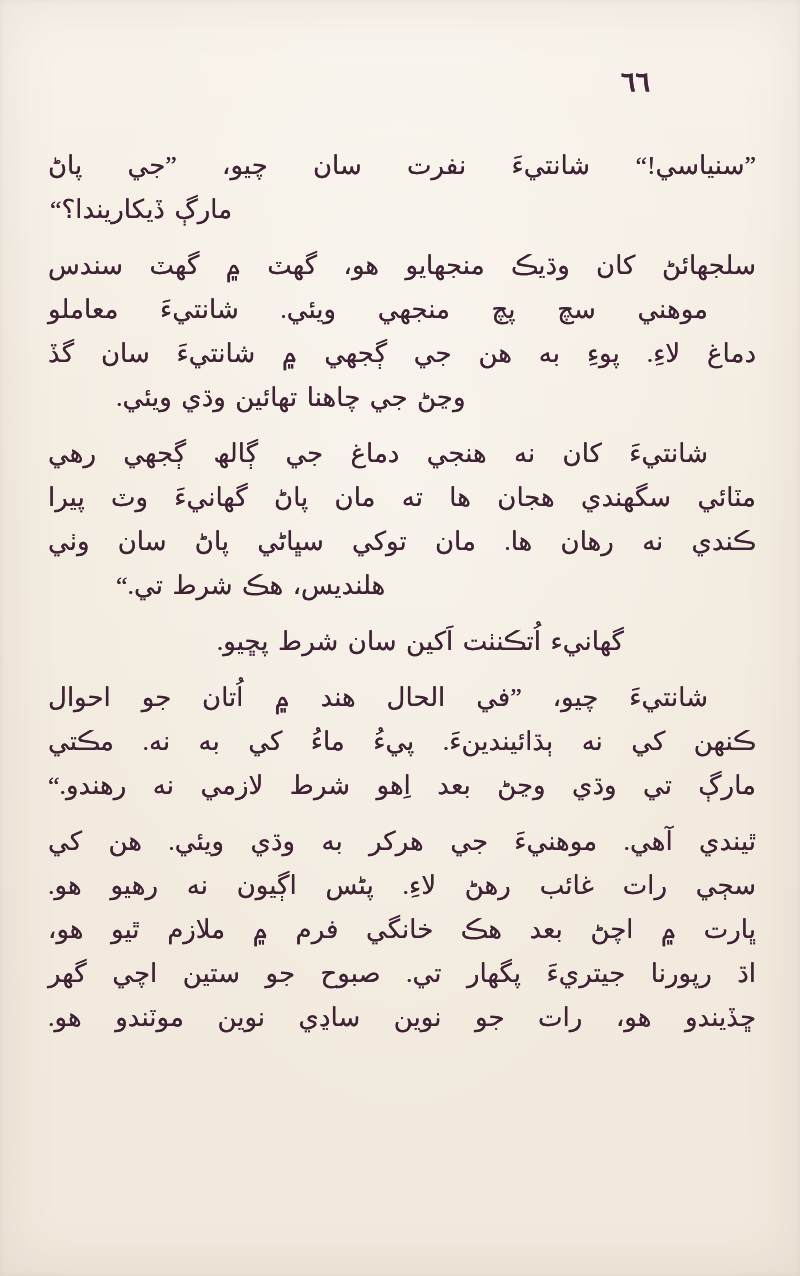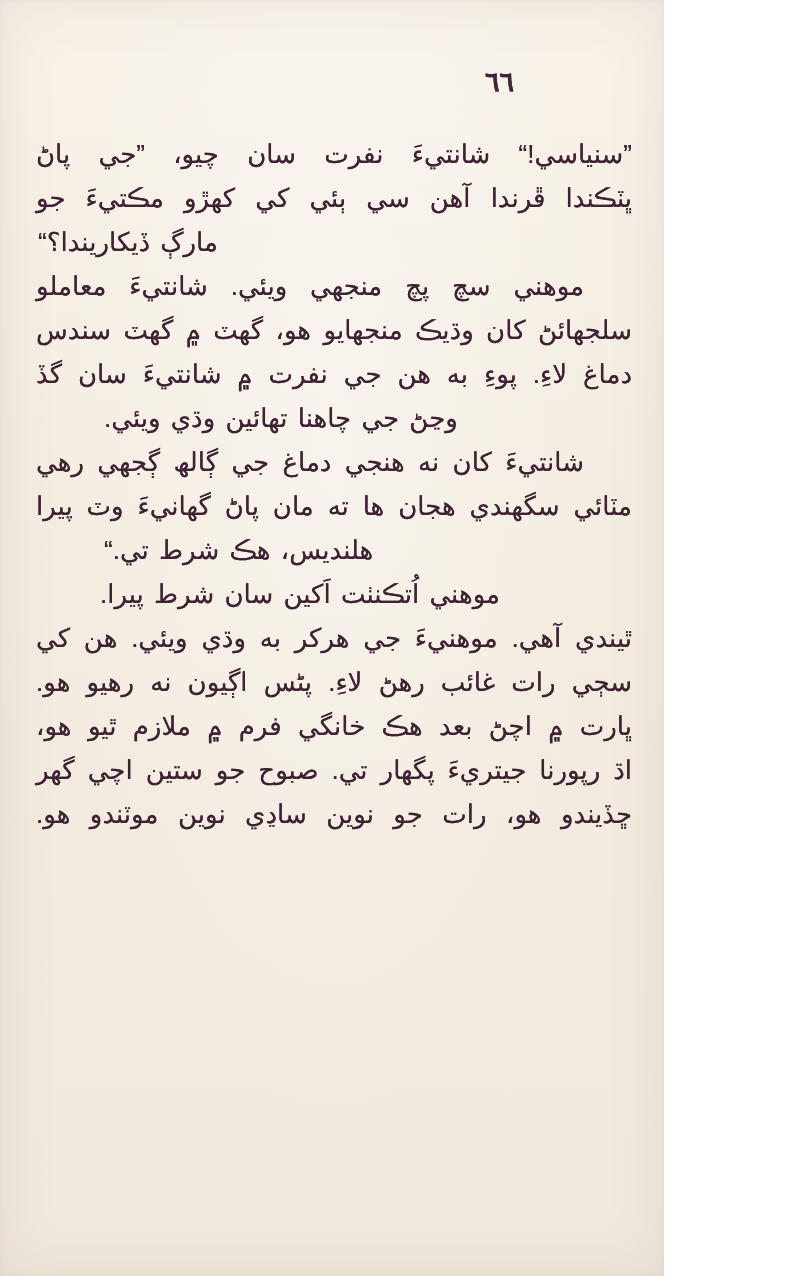--- a/index.html
+++ b/index.html
@@ -4,46 +4,46 @@
 <style>
   html, body {
     margin: 0;
     padding: 0;
     width: 800px;
     height: 1276px;
     overflow: hidden;
   }
   .scan-page {
     position: relative;
-    width: 664px;
+    width: 800px;
     height: 1276px;
     background:
       radial-gradient(ellipse at 50% 35%, rgba(255,255,255,0.35), rgba(0,0,0,0) 60%),
       linear-gradient(180deg, #f8f2ea 0%, #f4ede2 35%, #f2eade 70%, #f1e9dd 100%);
     box-shadow: inset 0 0 60px rgba(120, 90, 80, 0.10), inset 0 0 6px rgba(120, 90, 80, 0.08);
-    font-family: Liberation Sans, sans-serif;
+    font-family: Liberation Serif, serif;
     color: #3f2335;
   }
   .page-number {
     position: absolute;
     top: 66px;
     right: 150px;
     font-size: 27px;
     font-weight: bold;
     letter-spacing: 2px;
     color: #432539;
     text-shadow: 0 0 0.5px #432539;
   }
   .page-body {
     position: absolute;
     top: 132px;
     left: 36px;
     right: 32px;
   }
-  .para { margin: 0; }
+  .para { margin: 12px; }
   .line {
     direction: rtl;
     unicode-bidi: embed;
     height: 44px;
     line-height: 44px;
     font-size: 26px;
     white-space: nowrap;
     text-align: justify;
     text-align-last: justify;
     text-shadow: 0 0 0.6px rgba(63, 35, 53, 0.85);
@@ -70,36 +70,41 @@
   }
 </style>
 </head>
 <body>
 
 <div class="scan-page">
   <div class="page-number">٦٦</div>
   <div class="page-body">
       <div class="para">
         <div class="line full" dir="rtl">”سنياسي!“ شانتيءَ نفرت سان چيو، ”جي پاڻ</div>
-        <div class="line full" dir="rtl">ڀٽڪندا ڦرندا آهن سي ٻئي کي کهڙو مڪتيءَ جو</div>
         <div class="line last-flush" dir="rtl">مارڳ ڏيکاريندا؟“</div>
       </div>
       <div class="para">
+        <div class="line full" dir="rtl">سلجهائڻ کان وڌيڪ منجهايو هو، گهٽ ۾ گهٽ سندس</div>
         <div class="line first" dir="rtl">موهني سچ پچ منجهي ويئي. شانتيءَ معاملو</div>
-        <div class="line full" dir="rtl">سلجهائڻ کان وڌيڪ منجهايو هو، گهٽ ۾ گهٽ سندس</div>
-        <div class="line full" dir="rtl">دماغ لاءِ. پوءِ به هن جي نفرت ۾ شانتيءَ سان گڏ</div>
+        <div class="line full" dir="rtl">دماغ لاءِ. پوءِ به هن جي ڳجهي ۾ شانتيءَ سان گڏ</div>
         <div class="line last" dir="rtl">وڃڻ جي چاهنا تهائين وڌي ويئي.</div>
       </div>
       <div class="para">
         <div class="line first" dir="rtl">شانتيءَ کان نه هنجي دماغ جي ڳالھ ڳجهي رهي</div>
         <div class="line full" dir="rtl">مٽائي سگهندي هجان ها ته مان پاڻ گهانيءَ وٽ پيرا</div>
+        <div class="line full" dir="rtl">ڪندي نه رهان ها. مان توکي سڀاڻي پاڻ سان وٺي</div>
         <div class="line last" dir="rtl">هلنديس، هڪ شرط تي.“</div>
       </div>
       <div class="para">
-        <div class="line solo" dir="rtl">موهني اُتڪنٺت اَکين سان شرط پيرا.</div>
+        <div class="line solo" dir="rtl">گهانيء اُتڪنٺت اَکين سان شرط پڇيو.</div>
+      </div>
+      <div class="para">
+        <div class="line first" dir="rtl">شانتيءَ چيو، ”في الحال هند ۾ اُتان جو احوال</div>
+        <div class="line full" dir="rtl">ڪنهن کي نه ٻڌائيندينءَ. پيءُ ماءُ کي به نه. مڪتي</div>
+        <div class="line full" dir="rtl">مارڳ تي وڌي وڃڻ بعد اِهو شرط لازمي نه رهندو.“</div>
       </div>
       <div class="para">
         <div class="line full" dir="rtl">ٿيندي آهي. موهنيءَ جي هرکر به وڌي ويئي. هن کي</div>
         <div class="line full" dir="rtl">سڄي رات غائب رهڻ لاءِ. پڻس اڳيون نه رهيو هو.</div>
         <div class="line full" dir="rtl">ڀارت ۾ اچڻ بعد هڪ خانگي فرم ۾ ملازم ٿيو هو،</div>
         <div class="line full" dir="rtl">اڌ رپورنا جيتريءَ پگهار تي. صبوح جو ستين اچي گهر</div>
         <div class="line full" dir="rtl">ڇڏيندو هو، رات جو نوين ساڍي نوين موٽندو هو.</div>
       </div>
     </div>
 </div>

